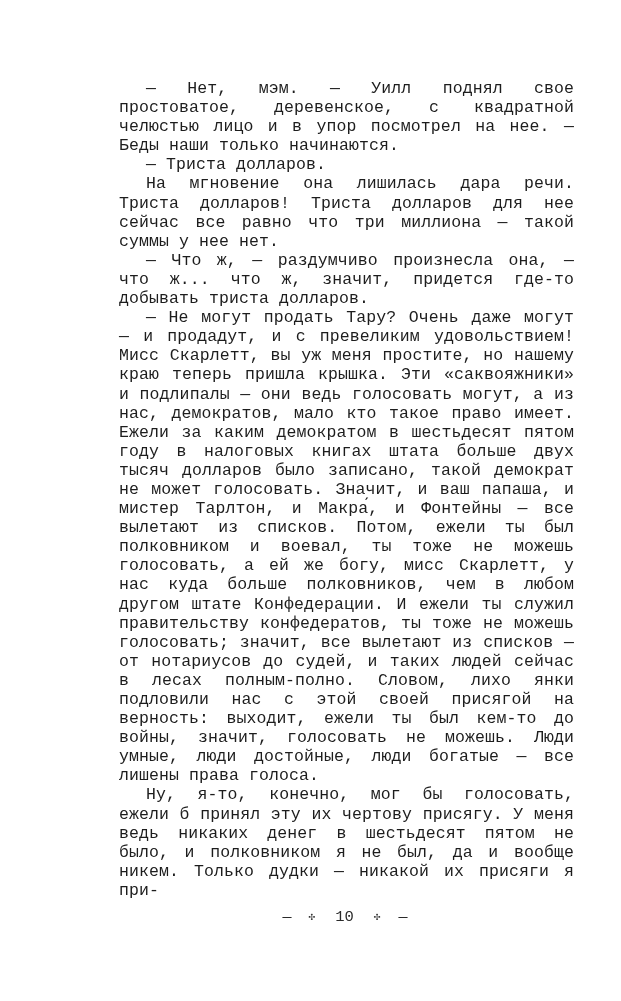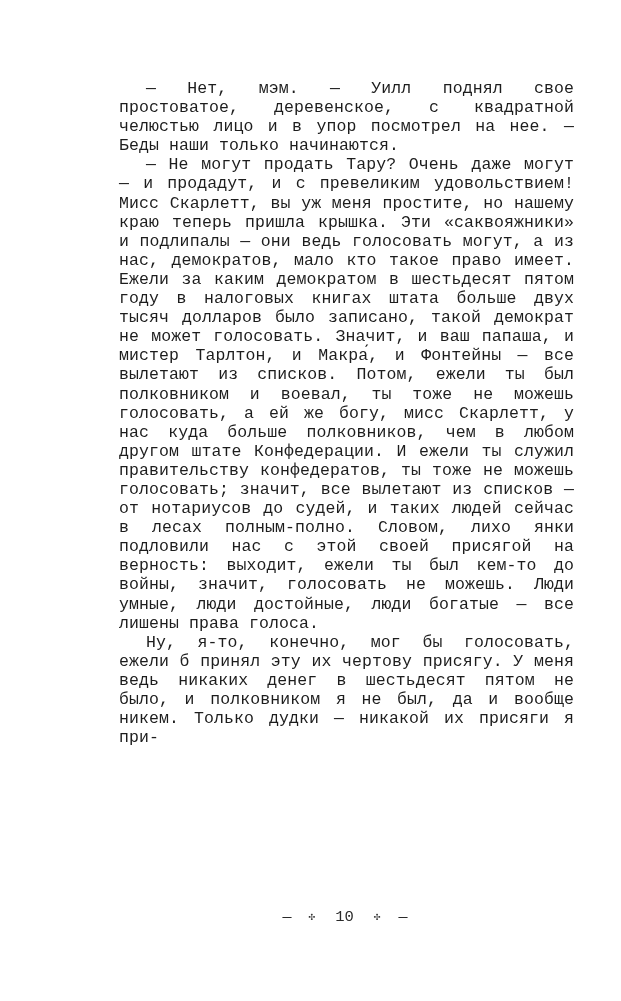--- a/index.html
+++ b/index.html
@@ -62,20 +62,23 @@
       margin: 0 2px;
     }
   </style>
 </head>
 <body>
 
 <div class="page">
 
   <div class="text-block">
     <p class="para">— Нет, мэм. — Уилл поднял свое простоватое, деревенское, с квадратной челюстью лицо и в упор посмотрел на нее. — Беды наши только начинаются.</p>
+    <p class="para">— Триста долларов.</p>
+    <p class="para">На мгновение она лишилась дара речи. Триста долларов! Триста долларов для нее сейчас все равно что три миллиона — такой суммы у нее нет.</p>
+    <p class="para">— Что ж, — раздумчиво произнесла она, — что ж... что ж, значит, придется где-то добывать триста долларов.</p>
     <p class="para">— Не могут продать Тару? Очень даже могут — и продадут, и с превеликим удовольствием! Мисс Скарлетт, вы уж меня простите, но нашему краю теперь пришла крышка. Эти «саквояжники» и подлипалы — они ведь голосовать могут, а из нас, демократов, мало кто такое право имеет. Ежели за каким демократом в шестьдесят пятом году в налоговых книгах штата больше двух тысяч долларов было записано, такой демократ не может голосовать. Значит, и ваш папаша, и мистер Тарлтон, и Макра́, и Фонтейны — все вылетают из списков. Потом, ежели ты был полковником и воевал, ты тоже не можешь голосовать, а ей же богу, мисс Скарлетт, у нас куда больше полковников, чем в любом другом штате Конфедерации. И ежели ты служил правительству конфедератов, ты тоже не можешь голосовать; значит, все вылетают из списков — от нотариусов до судей, и таких людей сейчас в лесах полным-полно. Словом, лихо янки подловили нас с этой своей присягой на верность: выходит, ежели ты был кем-то до войны, значит, голосовать не можешь. Люди умные, люди достойные, люди богатые — все лишены права голоса.</p>
     <p class="para">Ну, я-то, конечно, мог бы голосовать, ежели б принял эту их чертову присягу. У меня ведь никаких денег в шестьдесят пятом не было, и полковником я не был, да и вообще никем. Только дудки — никакой их присяги я при-</p>
   </div>
 
   <div class="page-footer">
     <span class="footer-dash">—</span>
     <span class="footer-ornament">✣</span>
     <span class="page-number">10</span>
     <span class="footer-ornament">✣</span>
     <span class="footer-dash">—</span>

